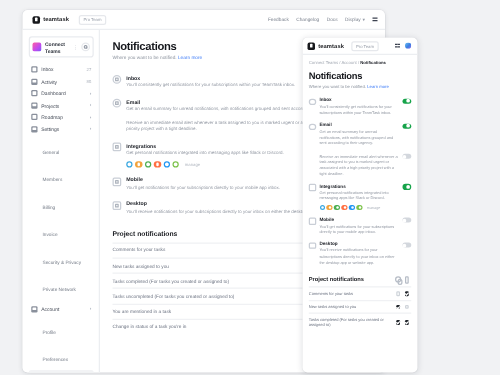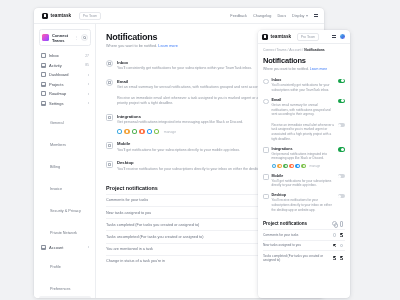--- a/index.html
+++ b/index.html
@@ -2,21 +2,21 @@
 <html><head>
 <meta charset="utf-8">
 <style>
   * { box-sizing: border-box; margin: 0; padding: 0; }
   html, body {
     width: 400px; height: 300px;
     font-family: "Liberation Sans", sans-serif;
     background: #f1f2f4;
     overflow: hidden;
   }
-  .stage { position: relative; width: 338px; height: 300px; margin-left: 16px; }
+  .stage { position: relative; width: 338px; height: 300px; }
 
   
   .app-window {
     position: absolute; left: 18px; top: 8px;
     width: 290px; height: 290px;
     background: #ffffff;
     border-radius: 4px;
     box-shadow: 0 1px 4px rgba(20,25,40,.10), 0 0 0 .5px rgba(20,25,40,.05);
     display: flex; flex-direction: column;
     overflow: hidden;

